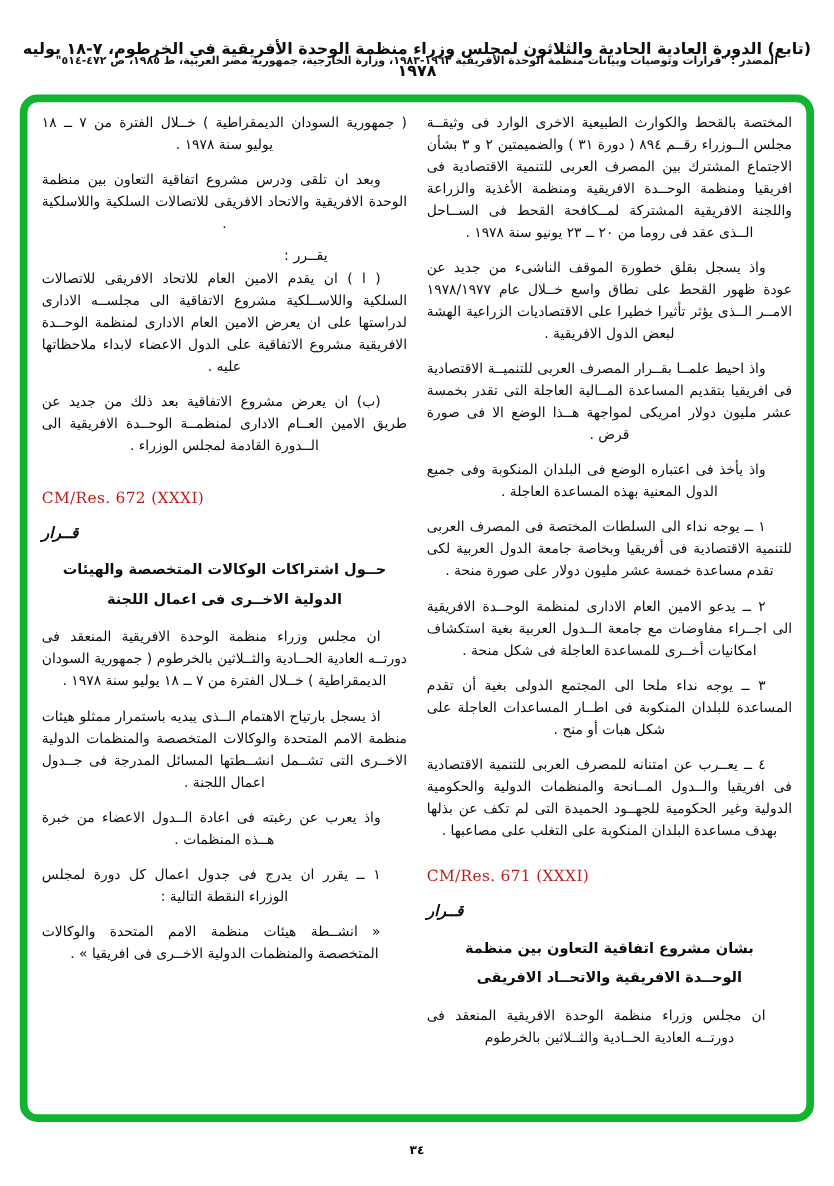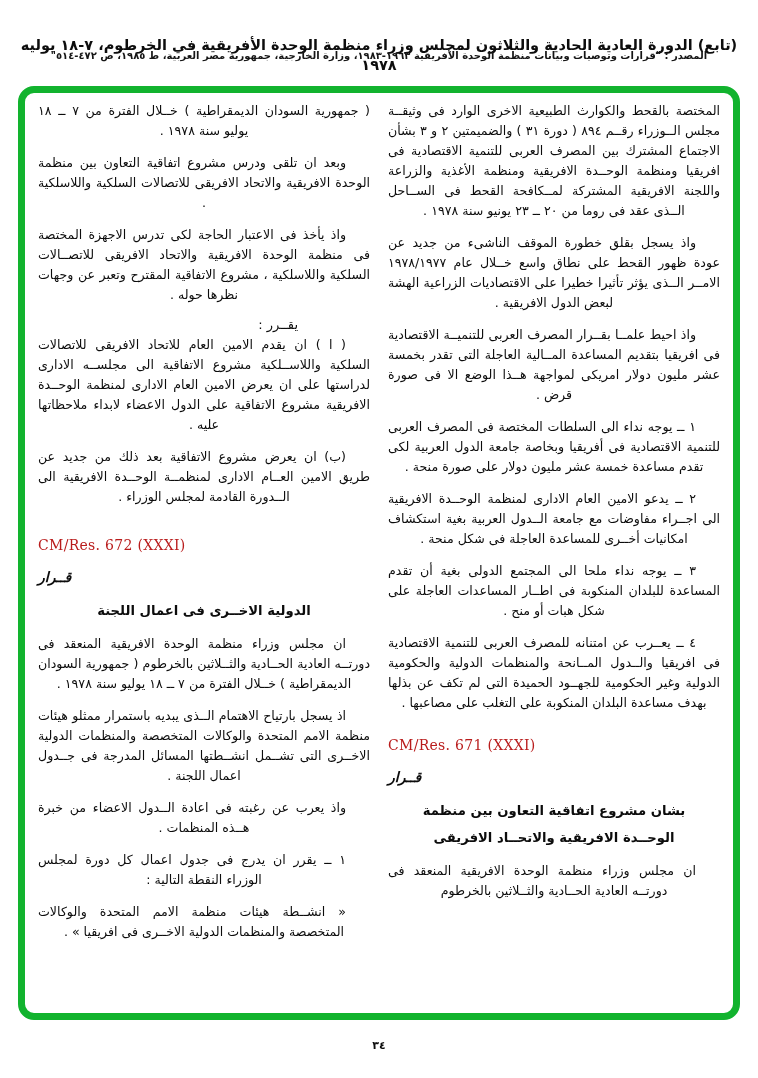--- a/index.html
+++ b/index.html
@@ -55,43 +55,44 @@
 <div class="hdr1">(تابع) الدورة العادية الحادية والثلاثون لمجلس وزراء منظمة الوحدة الأفريقية في الخرطوم، ٧-١٨ يوليه ١٩٧٨</div>
 <div class="hdr2">المصدر : "قرارات وتوصيات وبيانات منظمة الوحدة الأفريقية ١٩٦٣-١٩٨٣، وزارة الخارجية، جمهورية مصر العربية، ط ١٩٨٥، ص ٤٧٢-٥١٤"</div>
 
 <div class="content-box">
   <div class="cols">
 
     <div class="col">
       <p class="para no-indent">المختصة بالقحط والكوارث الطبيعية الاخرى الوارد فى وثيقــة مجلس الــوزراء رقــم ٨٩٤ ( دورة ٣١ ) والضميمتين ٢ و ٣ بشأن الاجتماع المشترك بين المصرف العربى للتنمية الاقتصادية فى افريقيا ومنظمة الوحــدة الافريقية ومنظمة الأغذية والزراعة واللجنة الافريقية المشتركة لمــكافحة القحط فى الســاحل الــذى عقد فى روما من ٢٠ ــ ٢٣ يونيو سنة ١٩٧٨ .</p>
       <p class="para">واذ يسجل بقلق خطورة الموقف الناشىء من جديد عن عودة ظهور القحط على نطاق واسع خــلال عام ١٩٧٨/١٩٧٧ الامــر الــذى يؤثر تأثيرا خطيرا على الاقتصاديات الزراعية الهشة لبعض الدول الافريقية .</p>
       <p class="para">واذ احيط علمــا بقــرار المصرف العربى للتنميــة الاقتصادية فى افريقيا بتقديم المساعدة المــالية العاجلة التى تقدر بخمسة عشر مليون دولار امريكى لمواجهة هــذا الوضع الا فى صورة قرض .</p>
+      <p class="para">واذ يأخذ فى اعتباره الوضع فى البلدان المنكوبة وفى جميع الدول المعنية بهذه المساعدة العاجلة .</p>
       <p class="para">١ ــ يوجه نداء الى السلطات المختصة فى المصرف العربى للتنمية الاقتصادية فى أفريقيا وبخاصة جامعة الدول العربية لكى تقدم مساعدة خمسة عشر مليون دولار على صورة منحة .</p>
       <p class="para">٢ ــ يدعو الامين العام الادارى لمنظمة الوحــدة الافريقية الى اجــراء مفاوضات مع جامعة الــدول العربية بغية استكشاف امكانيات أخــرى للمساعدة العاجلة فى شكل منحة .</p>
       <p class="para">٣ ــ يوجه نداء ملحا الى المجتمع الدولى بغية أن تقدم المساعدة للبلدان المنكوبة فى اطــار المساعدات العاجلة على شكل هبات أو منح .</p>
       <p class="para">٤ ــ يعــرب عن امتنانه للمصرف العربى للتنمية الاقتصادية فى افريقيا والــدول المــانحة والمنظمات الدولية والحكومية الدولية وغير الحكومية للجهــود الحميدة التى لم تكف عن بذلها بهدف مساعدة البلدان المنكوبة على التغلب على مصاعبها .</p>
       <div class="cmref">CM/Res. 671 (XXXI)</div>
       <div class="qarar">قــرار</div>
       <div class="title-block">
         <span class="title-line">بشان مشروع اتفاقية التعاون بين منظمة</span>
         <span class="title-line">الوحــدة الافريقية والاتحــاد الافريقى</span>
       </div>
       <p class="para">ان مجلس وزراء منظمة الوحدة الافريقية المنعقد فى دورتــه العادية الحــادية والثــلاثين بالخرطوم</p>
     </div>
 
     <div class="col">
       <p class="para no-indent">( جمهورية السودان الديمقراطية ) خــلال الفترة من ٧ ــ ١٨ يوليو سنة ١٩٧٨ .</p>
       <p class="para">وبعد ان تلقى ودرس مشروع اتفاقية التعاون بين منظمة الوحدة الافريقية والاتحاد الافريقى للاتصالات السلكية واللاسلكية .</p>
-      <p class="para">واذ يأخذ فى الاعتبار الحاجة لكى تدرس الاجهزة المختصة فى منظمة الوحدة الافريقية والاتحاد الافريقى للاتصــالات السلكية واللاسلكية ، مشروع الاتفاقية المقترح وتعبر عن وجهات نظرها حوله .</p>
       <div class="decides">يقــرر :</div>
       <p class="para">( ا ) ان يقدم الامين العام للاتحاد الافريقى للاتصالات السلكية واللاســلكية مشروع الاتفاقية الى مجلســه الادارى لدراستها على ان يعرض الامين العام الادارى لمنظمة الوحــدة الافريقية مشروع الاتفاقية على الدول الاعضاء لابداء ملاحظاتها عليه .</p>
       <p class="para">(ب) ان يعرض مشروع الاتفاقية بعد ذلك من جديد عن طريق الامين العــام الادارى لمنظمــة الوحــدة الافريقية الى الــدورة القادمة لمجلس الوزراء .</p>
       <div class="cmref tall-gap">CM/Res. 672 (XXXI)</div>
       <div class="qarar">قــرار</div>
       <div class="title-block">
+        <span class="title-line">حــول اشتراكات الوكالات المتخصصة والهيئات</span>
         <span class="title-line">الدولية الاخــرى فى اعمال اللجنة</span>
       </div>
       <p class="para">ان مجلس وزراء منظمة الوحدة الافريقية المنعقد فى دورتــه العادية الحــادية والثــلاثين بالخرطوم ( جمهورية السودان الديمقراطية ) خــلال الفترة من ٧ ــ ١٨ يوليو سنة ١٩٧٨ .</p>
       <p class="para">اذ يسجل بارتياح الاهتمام الــذى يبديه باستمرار ممثلو هيئات منظمة الامم المتحدة والوكالات المتخصصة والمنظمات الدولية الاخــرى التى تشــمل انشــطتها المسائل المدرجة فى جــدول اعمال اللجنة .</p>
       <p class="para">واذ يعرب عن رغبته فى اعادة الــدول الاعضاء من خبرة هــذه المنظمات .</p>
       <p class="para">١ ــ يقرر ان يدرج فى جدول اعمال كل دورة لمجلس الوزراء النقطة التالية :</p>
       <p class="para">« انشــطة هيئات منظمة الامم المتحدة والوكالات المتخصصة والمنظمات الدولية الاخــرى فى افريقيا » .</p>
     </div>
 
   </div>

